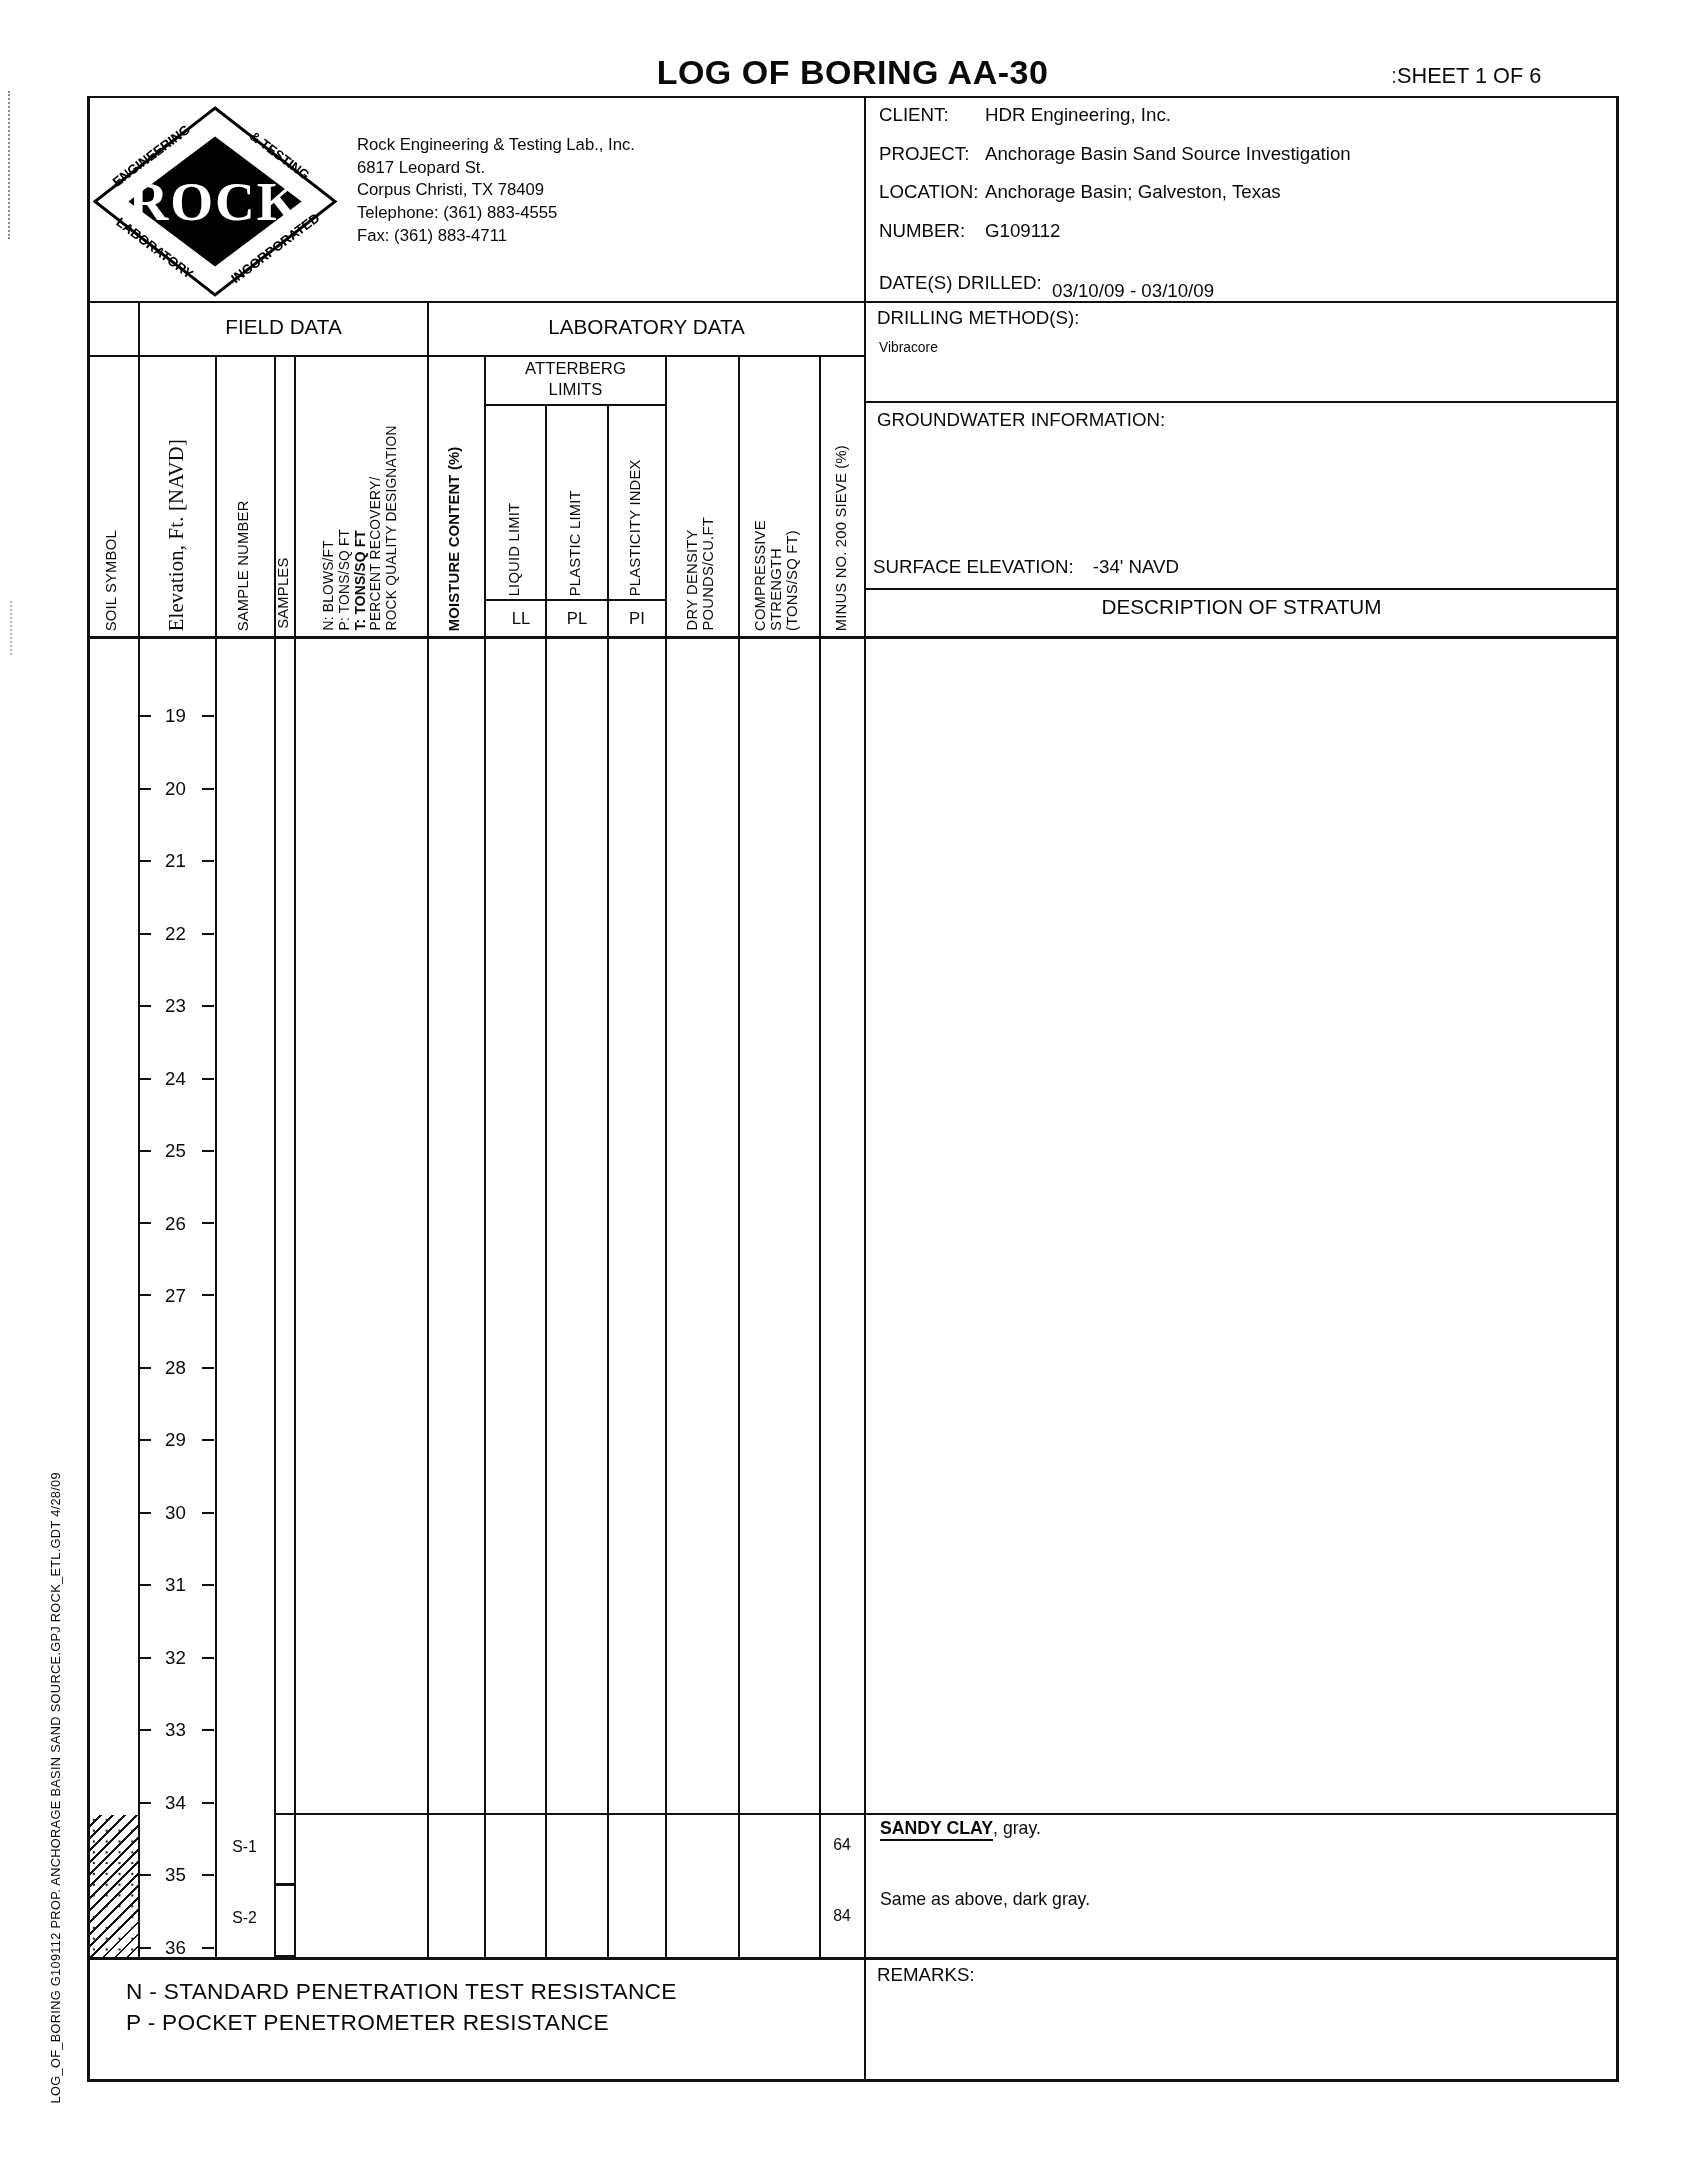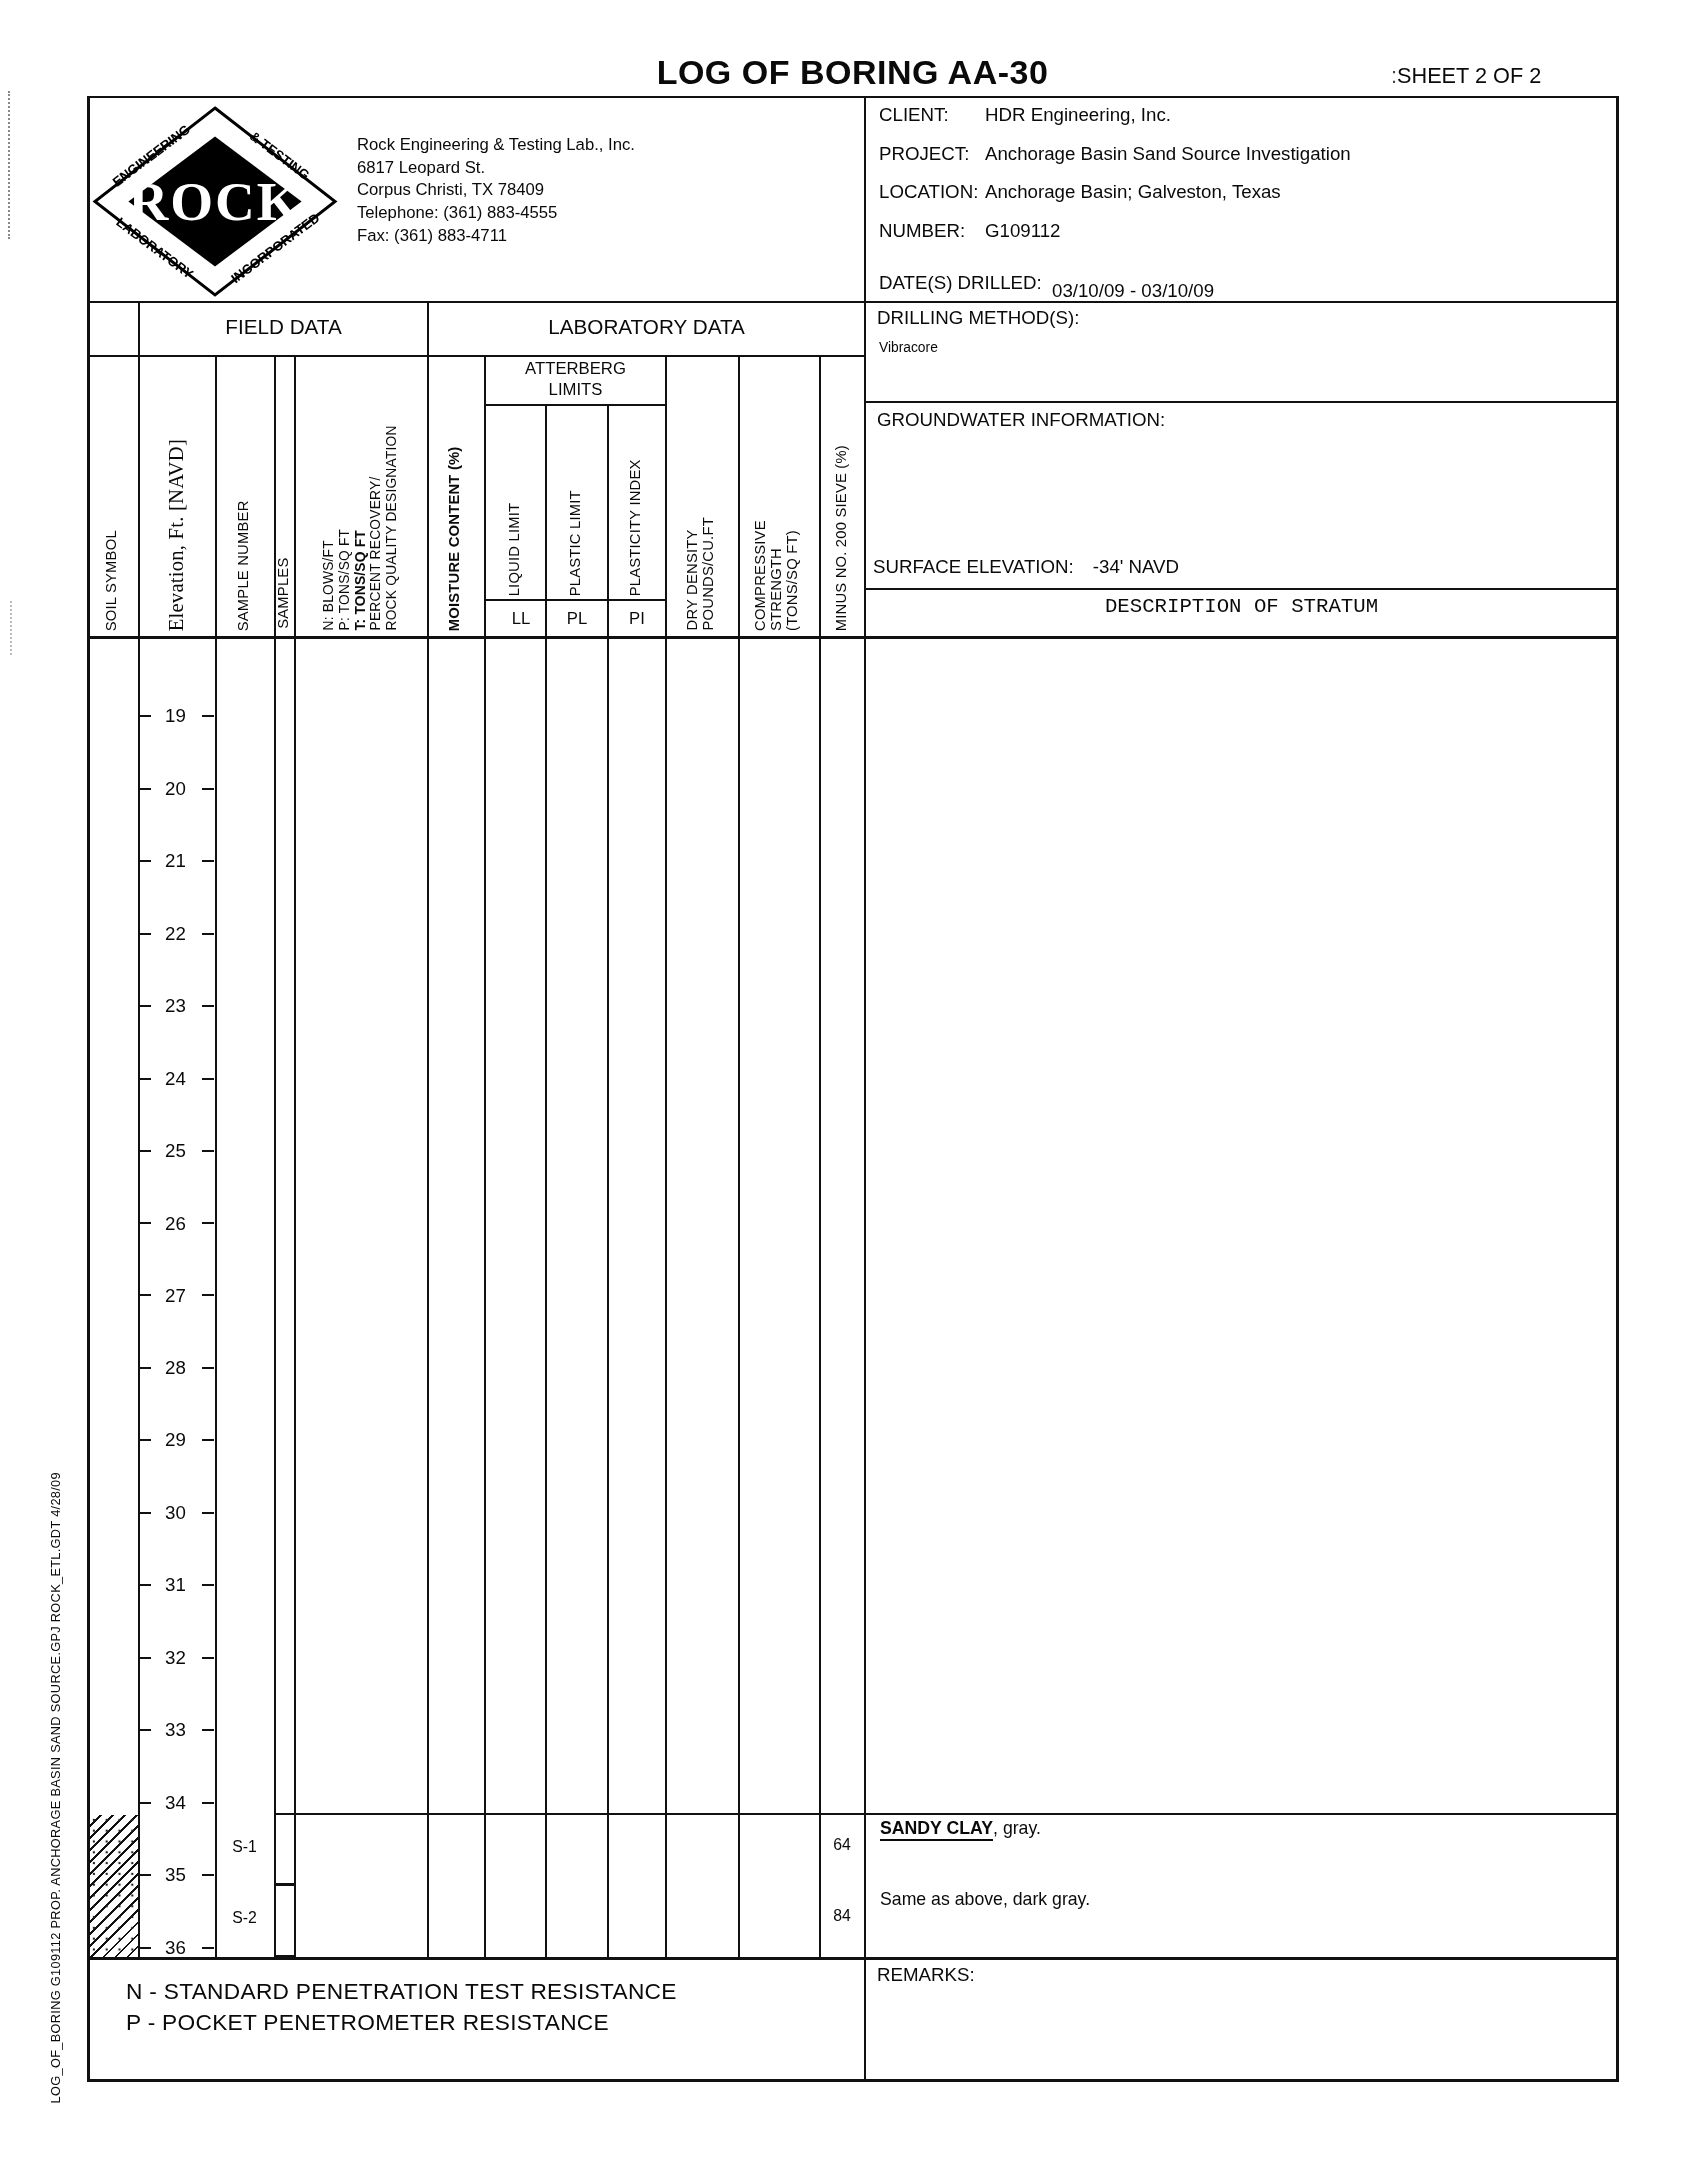--- a/index.html
+++ b/index.html
@@ -33,21 +33,21 @@
 
 <div class="page">
 
   <div class="artifact" style="left:7.9px;top:91px;height:148px;"></div>
   <div class="artifact" style="left:9.9px;top:601px;height:54px;border-color:#bbb;"></div>
 
   <div class="rot" style="left:-368px;top:1672px;width:847px;height:15.8px;line-height:15.8px;font-size:12.8px;text-align:left;letter-spacing:0.3px;">LOG_OF_BORING  G109112 PROP. ANCHORAGE BASIN SAND SOURCE.GPJ  ROCK_ETL.GDT  4/28/09</div>
 
   <div class="abs bold" style="left:557px;top:53px;width:591px;text-align:center;font-size:34px;letter-spacing:0.5px;">LOG OF BORING AA-30</div>
   <div class="abs" style="left:1391px;top:63px;width:246px;font-size:21.7px;">
-    <span style="color:#444;">:</span><span>SHEET 2 OF 2</span>
+    <span style="color:#444;">:</span><span>SHEET 1 OF 6</span>
   </div>
 
   <div class="vline" style="left:87px;top:96px;width:3px;height:1986px;"></div>
   <div class="vline" style="left:1616px;top:96px;width:3px;height:1986px;"></div>
   <div class="vline" style="left:864px;top:96px;width:2px;height:1986px;"></div>
   <div class="hline" style="left:87px;top:96px;width:1532px;height:2px;"></div>
   <div class="hline" style="left:87px;top:301px;width:1532px;height:2px;"></div>
   <div class="hline" style="left:87px;top:355px;width:778px;height:2px;"></div>
   <div class="hline" style="left:864px;top:401px;width:755px;height:2px;"></div>
   <div class="hline" style="left:484px;top:404px;width:182px;height:2px;"></div>
@@ -100,21 +100,21 @@
   <div class="abs lbl" style="left:879px;top:272px;">DATE(S) DRILLED:</div>
   <div class="abs lbl" style="left:1052px;top:272px;margin-top:8px;">03/10/09 - 03/10/09</div>
 
   <div class="abs lbl" style="left:877px;top:307px;">DRILLING METHOD(S):</div>
   <div class="abs small" style="left:879px;top:340px;">Vibracore</div>
   <div class="abs lbl" style="left:877px;top:409px;">GROUNDWATER INFORMATION:</div>
   <div class="abs lbl" style="left:873px;top:556px;">
     <span>SURFACE ELEVATION:</span>
     <span style="margin-left:13.8px;">-34' NAVD</span>
   </div>
-  <div class="abs" style="left:866px;top:595px;width:751px;text-align:center;font-size:20.7px;font-family:Liberation Mono, monospace;">DESCRIPTION OF STRATUM</div>
+  <div class="abs" style="left:866px;top:595px;width:751px;text-align:center;font-size:20.7px;">DESCRIPTION OF STRATUM</div>
 
   <div class="abs" style="left:140px;top:315px;width:287px;text-align:center;font-size:20.7px;">FIELD DATA</div>
   <div class="abs" style="left:429px;top:315px;width:435px;text-align:center;font-size:20.7px;">LABORATORY DATA</div>
 
   <div class="rot" style="left:-23.6px;top:485px;width:271px;height:21.7px;line-height:21.7px;">SOIL SYMBOL</div>
   <div class="rot serif" style="left:41px;top:483px;width:271px;height:25.6px;line-height:25.6px;font-size:20.7px;">Elevation, Ft. [NAVD]</div>
   <div class="rot" style="left:108px;top:485px;width:271px;height:21.7px;line-height:21.7px;">SAMPLE NUMBER</div>
   <div class="rot" style="left:205px;top:539px;width:158px;height:21.7px;line-height:21.7px;">SAMPLES</div>
   <div class="rot" style="left:227px;top:458px;width:266px;height:79px;font-size:13.8px;">
     <div class="ln">N: BLOWS/FT</div>

